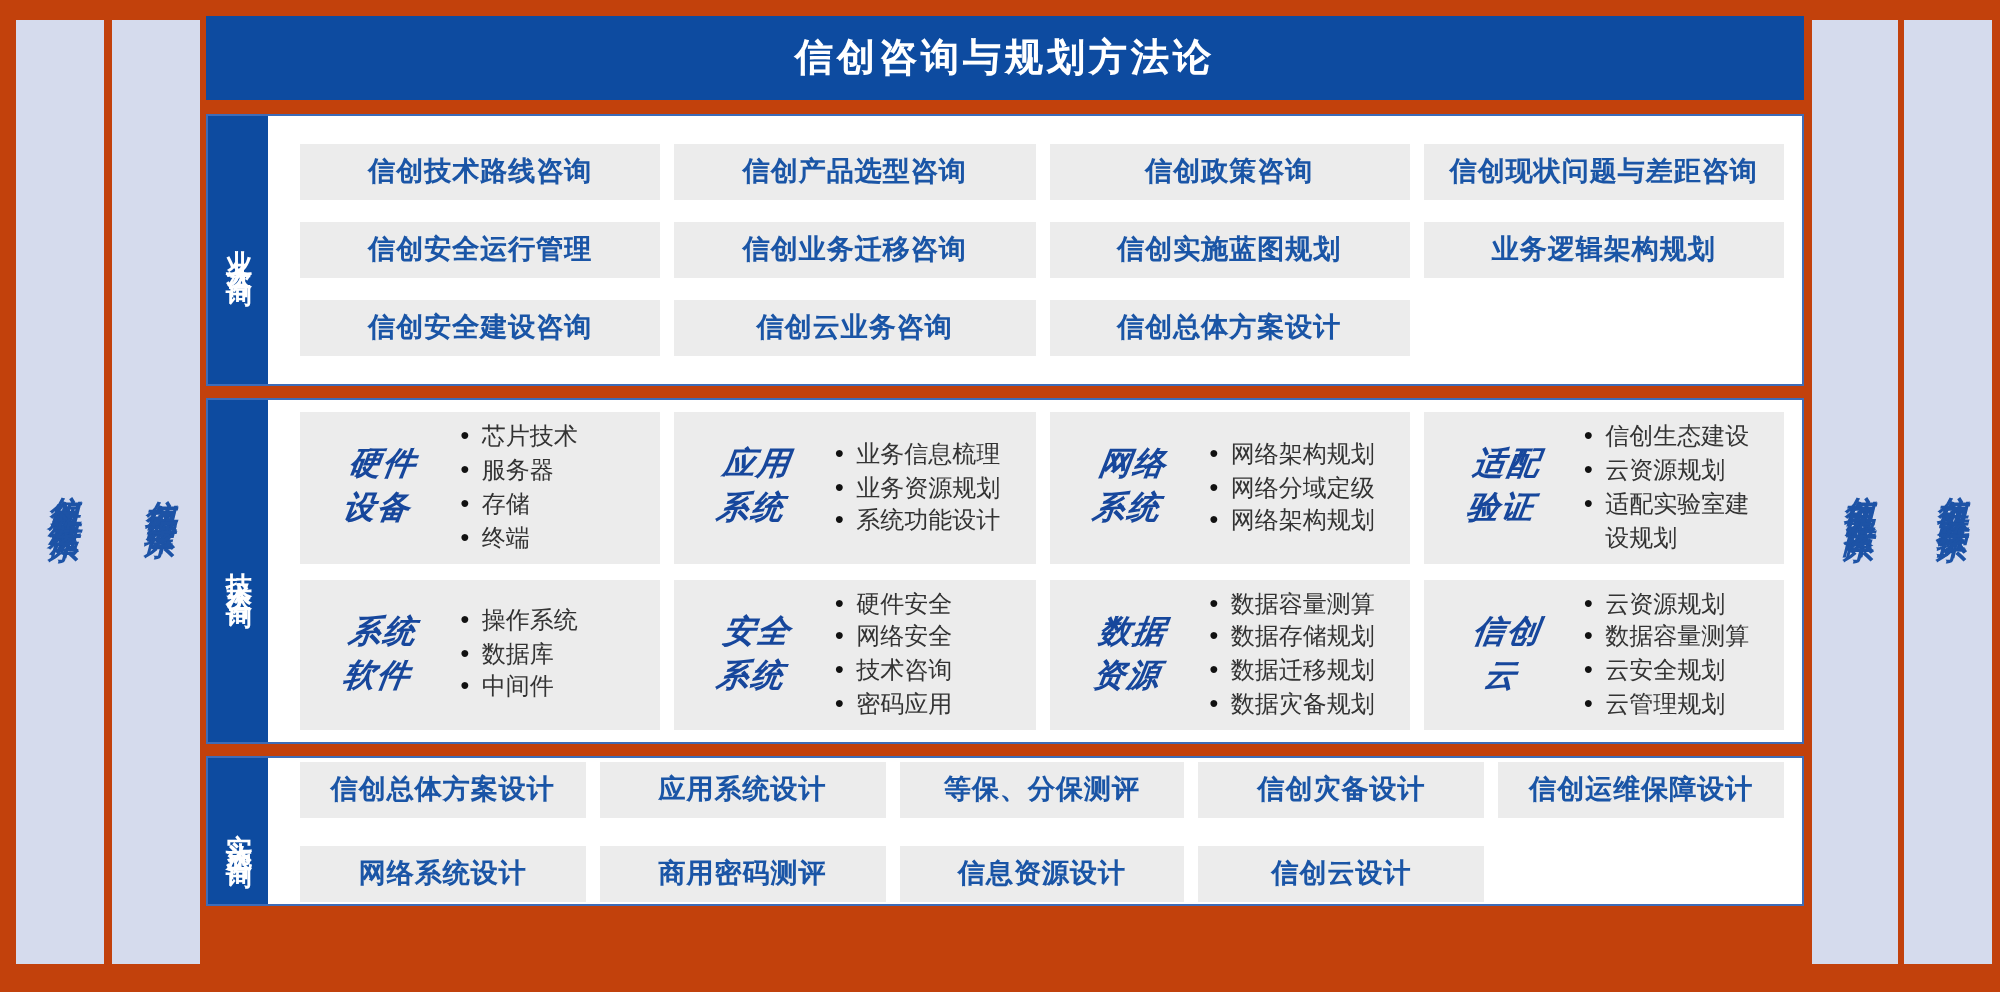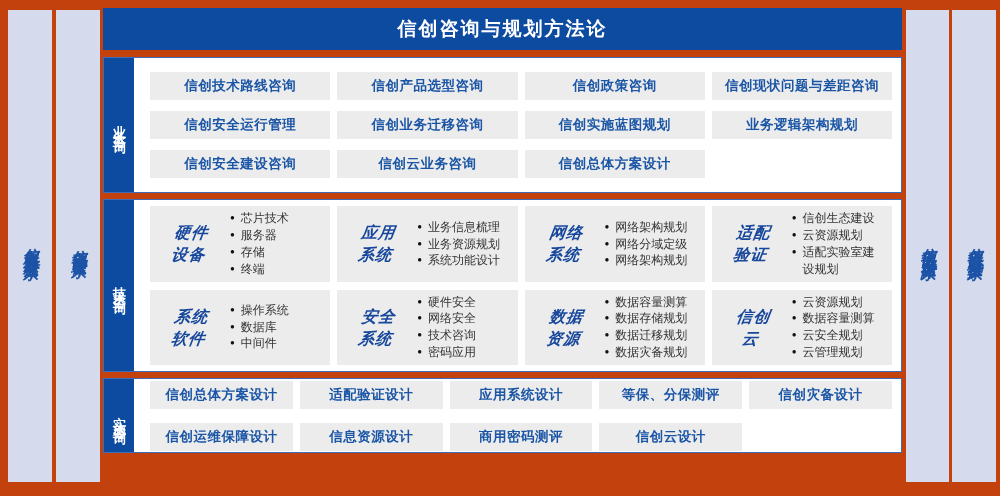--- a/index.html
+++ b/index.html
@@ -294,27 +294,27 @@
           </div>
         </div>
     </div>
 
     <div class="section sec-implementation">
       <div class="sec-label">
           <span class="label-col-text">实施咨询</span>
         </div>
       <div class="sec-content" style="grid-template-columns: repeat(5, 1fr);">
           <div class="consult-box">信创总体方案设计</div>
-          <div class="consult-box">适配验证设计</div>
           <div class="consult-box">应用系统设计</div>
           <div class="consult-box">等保、分保测评</div>
           <div class="consult-box">信创灾备设计</div>
           <div class="consult-box">信创运维保障设计</div>
+          <div class="consult-box">网络系统设计</div>
+          <div class="consult-box">商用密码测评</div>
           <div class="consult-box">信息资源设计</div>
-          <div class="consult-box">商用密码测评</div>
           <div class="consult-box">信创云设计</div>
         </div>
     </div>
 
   </div>
 
   <div class="pillar pillar-r1">
     <span class="pillar-text">信创项目安全保障体系</span>
   </div>
   <div class="pillar pillar-r2">

